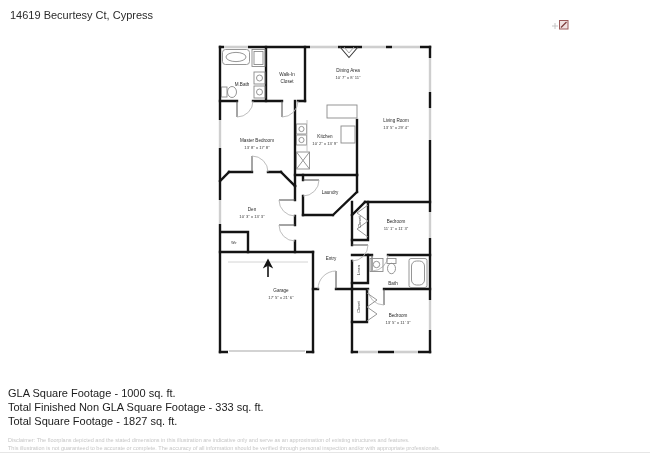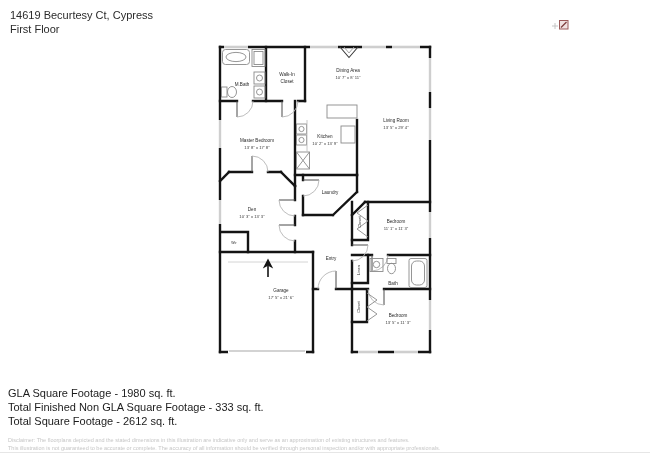--- a/index.html
+++ b/index.html
@@ -17,21 +17,20 @@
   svg text.tiny{font-size:3.4px;}
   svg text.vert{font-size:4px;}
 </style>
 </head>
 <body>
 
 <div class="page">
 
   <div class="addr-block">
     <div>14619 Becurtesy Ct, Cypress</div>
-    <div>First Floor</div>
   </div>
 
   <div class="compass">
     <svg width="20" height="16" viewBox="0 0 20 16">
       <path d="M2,9 H8 M5,6 V12" stroke="#c4c4c4" stroke-width="1" fill="none"></path>
       <rect x="9.5" y="3.5" width="8.5" height="8.5" fill="#f0e2e2" stroke="#9b5a5a" stroke-width="1"></rect>
       <path d="M11,10.5 L16.5,5" stroke="#7c3c3c" stroke-width="1.2" fill="none"></path>
     </svg>
   </div>
 
@@ -164,23 +163,23 @@
       <text x="359.5" y="307" class="vert" transform="rotate(-90 359.5 307)">Closet</text>
       <text x="398" y="317">Bedroom</text>
       <text x="398" y="324" class="dim">13' 5" x 11' 3"</text>
       <text x="281" y="292">Garage</text>
       <text x="281" y="299" class="dim">17' 5" x 21' 6"</text>
       <text x="234" y="244" class="tiny">Wtr</text>
     </g>
   </svg>
 
   <div class="summary">
-    <div>GLA Square Footage - 1980 sq. ft.</div>
+    <div>GLA Square Footage - 1000 sq. ft.</div>
     <div>Total Finished Non GLA Square Footage - 333 sq. ft.</div>
-    <div>Total Square Footage - 2612 sq. ft.</div>
+    <div>Total Square Footage - 1827 sq. ft.</div>
   </div>
 
   <div class="disclaimer">
     <div>Disclaimer: The floorplans depicted and the stated dimensions in this illustration are indicative only and serve as an approximation of existing structures and features.</div>
     <div>This illustration is not guaranteed to be accurate or complete. The accuracy of all information should be verified through personal inspection and/or with appropriate professionals.</div>
   </div>
 
   <div class="bottom-rule"></div>
 
 </div>

